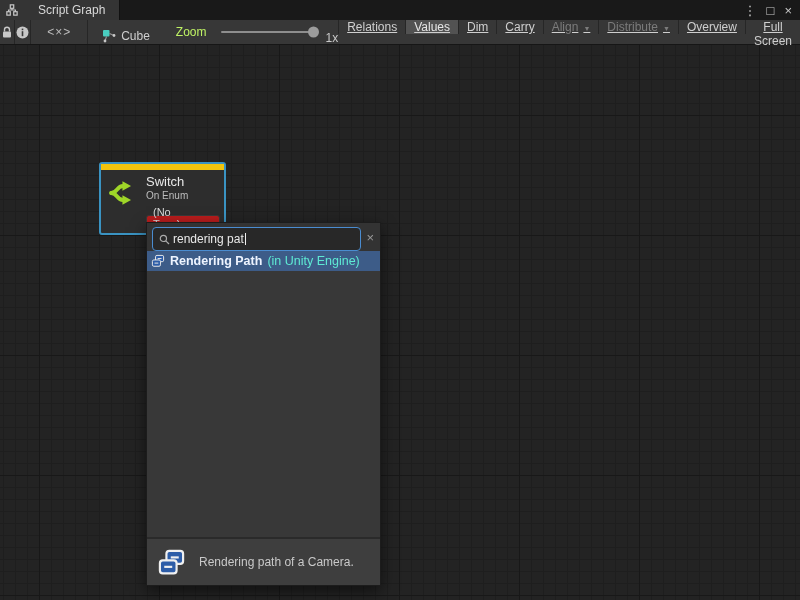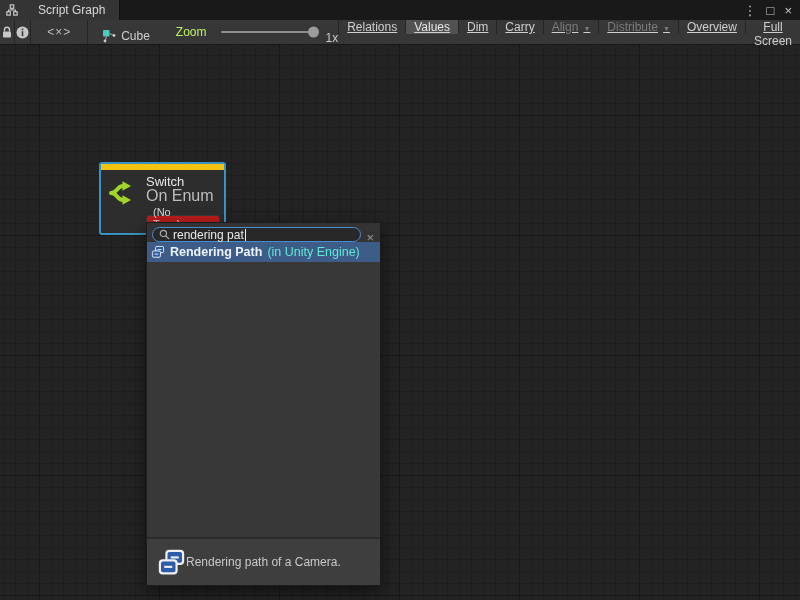--- a/index.html
+++ b/index.html
@@ -41,38 +41,38 @@
     background-position: 39px 0, 0 70px, 3px 0, 0 10px;
   }
 
   
   .node { position:absolute; left:99px; top:117px; width:127px; height:73px; background:#2d2d2d; border:2px solid #3a93c2; border-radius:3px; z-index:1; }
   .node-header { height:6px; background:#f2c40d; }
   .node-body { display:flex; padding:4px 4px 0 7px; }
   .node-icon { width:30px; height:30px; margin-top:4px; flex:none; }
   .node-text { margin-left:8px; }
   .node-title { font-size:13px; color:#e8e8e8; line-height:15px; }
-  .node-sub { font-size:16px; color:#bdbdbd; line-height:13px; }
+  .node-sub { font-size:10px; color:#bdbdbd; line-height:13px; }
   .node-dd { display:inline-flex; align-items:flex-end; margin-top:3px; background:#b91c1c; border:1px solid #393939; border-radius:3px; height:16px; padding:0 6px; font-size:11px; color:#d9d9d9; gap:17px; }
   .node-dd .arr { font-size:8px; color:#bcbcbc; }
 
   
   .popup { position:absolute; left:146px; top:177px; width:235px; height:364px; background:#333333; border:1px solid #1c1c1c; box-shadow:0 5px 14px rgba(0,0,0,.55); z-index:2; display:flex; flex-direction:column; }
   .popup-top { padding:4px 5px 0 5px; }
-  .fake-input { display:flex; align-items:center; height:15px; background:#282828; border:1px solid #4a8cd0; border-radius:9px; padding:0 6px; width:209px; }
+  .fake-input { display:flex; align-items:center; height:24px; background:#282828; border:1px solid #4a8cd0; border-radius:4px; padding:0 6px; width:209px; }
   .fake-input .q { color:#e8e8e8; font-size:12px; white-space:pre; }
   .caret { display:inline-block; width:1px; height:12px; background:#f0f0f0; margin-left:1px; animation:blink 1.1s steps(1) infinite; }
   @keyframes blink { 50% { opacity:0; } }
   .clear-x { position:absolute; right:6px; top:8px; color:#9a9a9a; font-size:13px; line-height:1; }
   .popup-header { text-align:center; color:#cfcfcf; font-size:12px; padding:11px 0 8px 0; }
   .popup-list { flex:1; background:#383838; overflow:hidden; }
   .result-row { display:flex; align-items:center; height:20px; background:#3d5c88; padding:0 4px; gap:5px; }
   .result-name { font-size:12.5px; font-weight:bold; color:#eef4ff; white-space:nowrap; }
   .result-ctx { font-size:12.5px; color:#5eead4; white-space:nowrap; }
-  .popup-footer { height:48px; background:#3e3e3e; border-top:2px solid #2a2a2a; display:flex; align-items:center; padding:0 10px; }
+  .popup-footer { height:48px; background:#3e3e3e; border-top:2px solid #2a2a2a; display:flex; align-items:center; padding:0 10px; gap:13px; }
   .footer-text { color:#c9c9c9; font-size:12px; }
 
   svg { display:block; }
 </style>
 </head>
 <body>
 
 <div class="window">
 
   <div class="tabbar">

